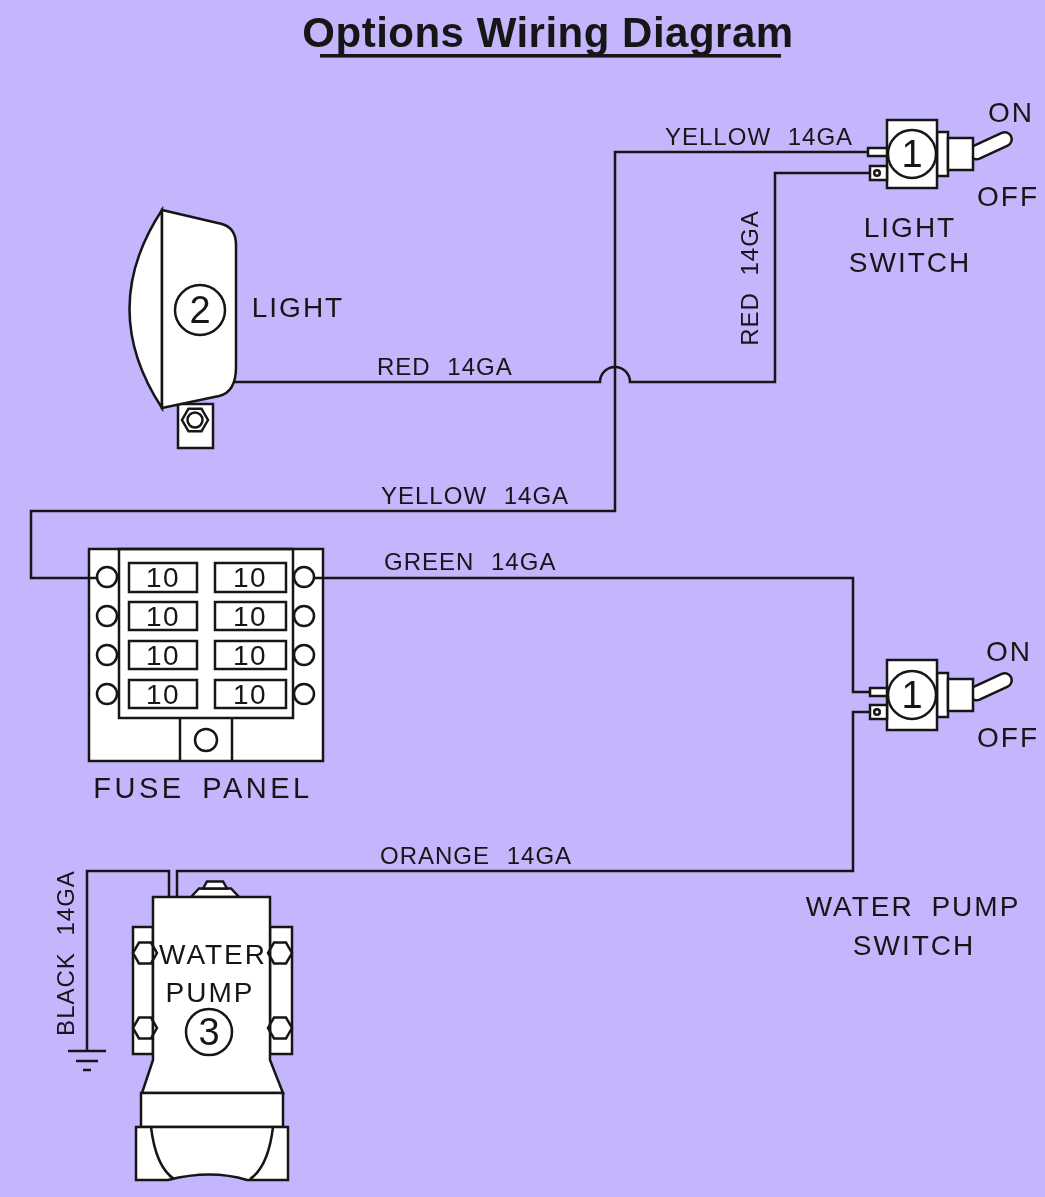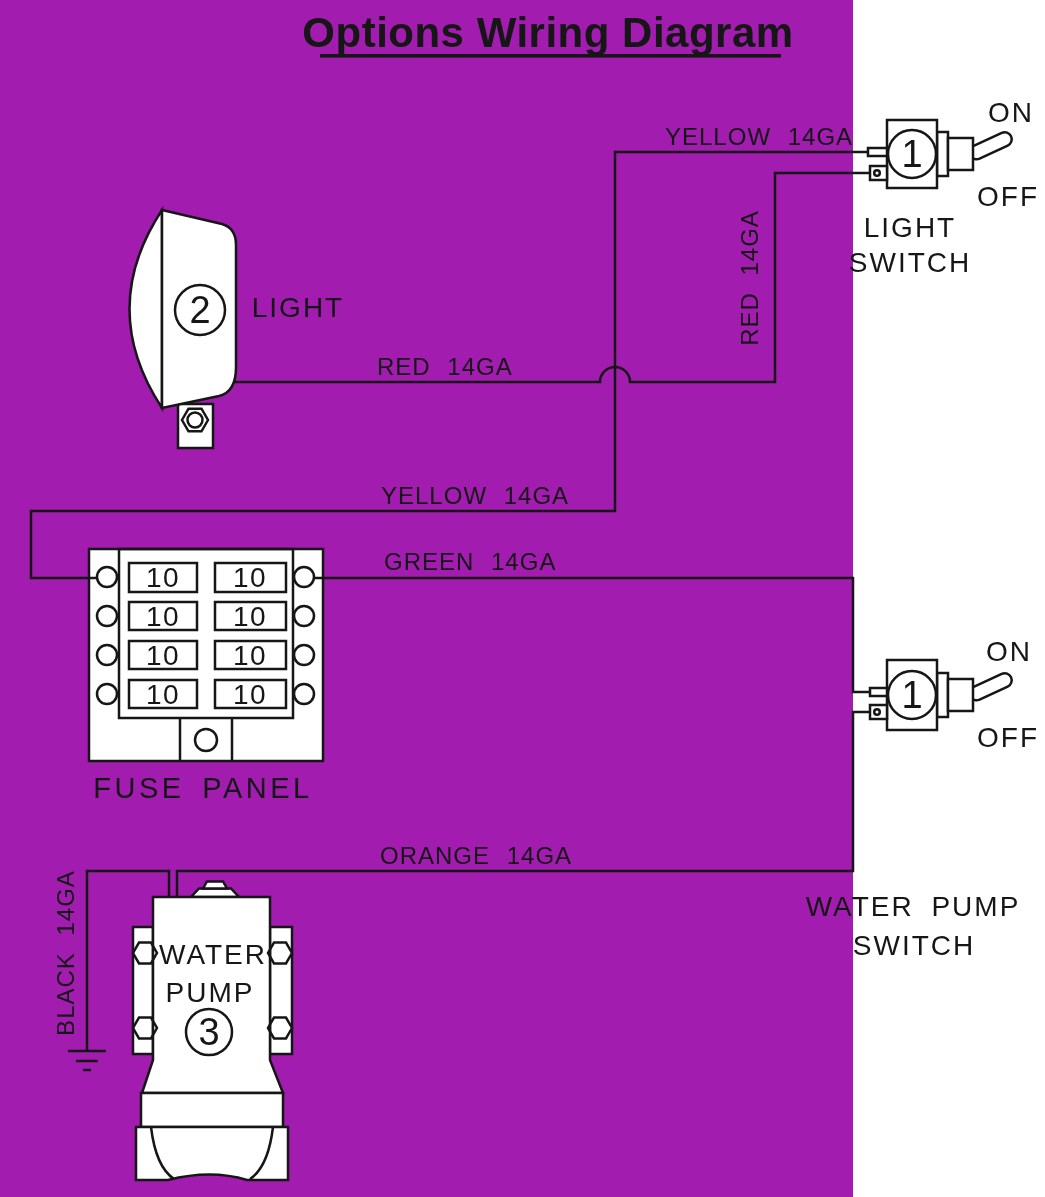--- a/index.html
+++ b/index.html
@@ -1,16 +1,16 @@
 <!DOCTYPE html>
 <html><head>
 <meta charset="utf-8">
 <style>
   html,body{margin:0;padding:0;background:#ffffff;}
-  .page{width:853px;height:1197px;position:relative;background:#a21caf;}
+  .page{width:1045px;height:1197px;position:relative;background:#c4b5fd;}
   svg{display:block;}
   .ln{stroke:#161616;stroke-width:2.5;fill:none;}
   .shape{stroke:#161616;stroke-width:2.5;fill:#ffffff;}
   .shape-n{stroke:#161616;stroke-width:2.5;fill:none;}
   .t{font-family:"Liberation Sans",sans-serif;fill:#161616;}
   .t-title{font-size:42px;font-weight:bold;letter-spacing:0.5px;}
   .t-lbl{font-size:24px;letter-spacing:1px;word-spacing:9px;}
   .t-big{font-size:28px;letter-spacing:2px;word-spacing:8px;}
   .t-panel{font-size:29px;letter-spacing:3.5px;word-spacing:6px;}
   .t-num{font-size:38px;}

